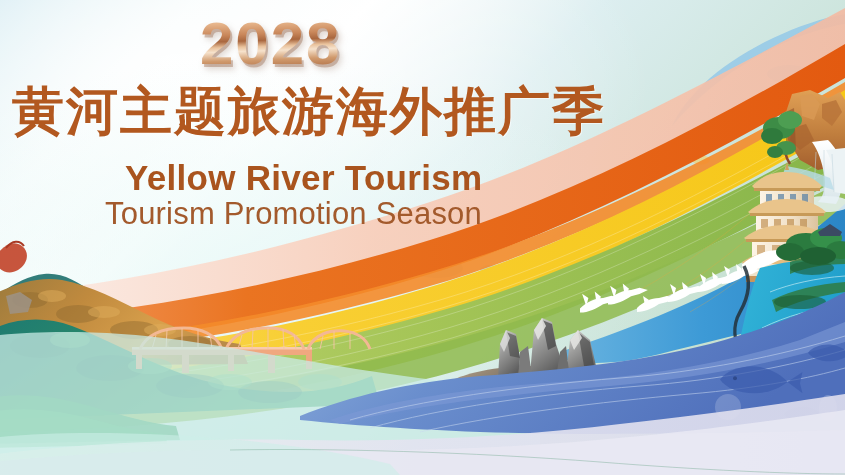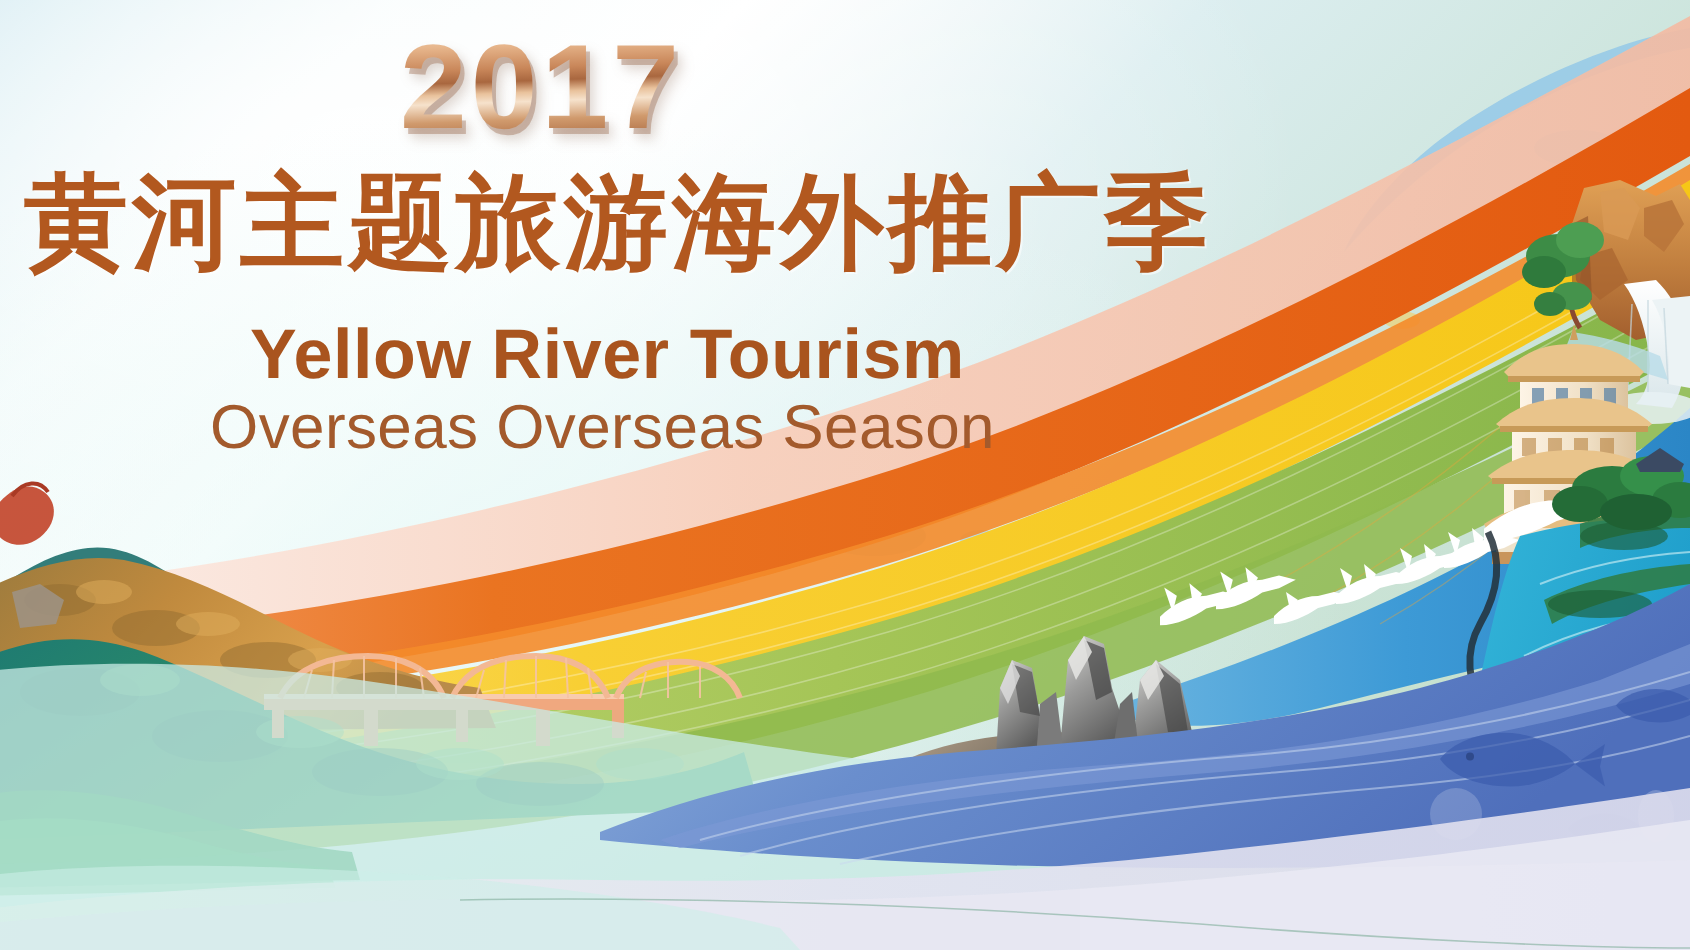--- a/index.html
+++ b/index.html
@@ -575,19 +575,19 @@
       <path d="M-10 438 C 60 430 150 432 240 440 C 300 446 350 454 390 464
                L400 475 L-10 475 Z" fill="#cdeee8" opacity=".6"></path>
 
       <g stroke="#7fae9a" stroke-width="0.8" fill="none" opacity=".6">
         <path d="M230 450 C 330 448 470 452 600 462 C 700 470 790 474 845 474"></path>
       </g>
     </svg>
   </div>
 
   <div id="text-block">
-    <div id="year">2017</div>
+    <div id="year">2028</div>
     <div id="title-cn">黄河主题旅游海外推广季</div>
     <div id="title-en1">Yellow River Tourism</div>
-    <div id="title-en2">Overseas Overseas Season</div>
+    <div id="title-en2">Tourism Promotion Season</div>
   </div>
 
 </div>
 
 </body></html>

